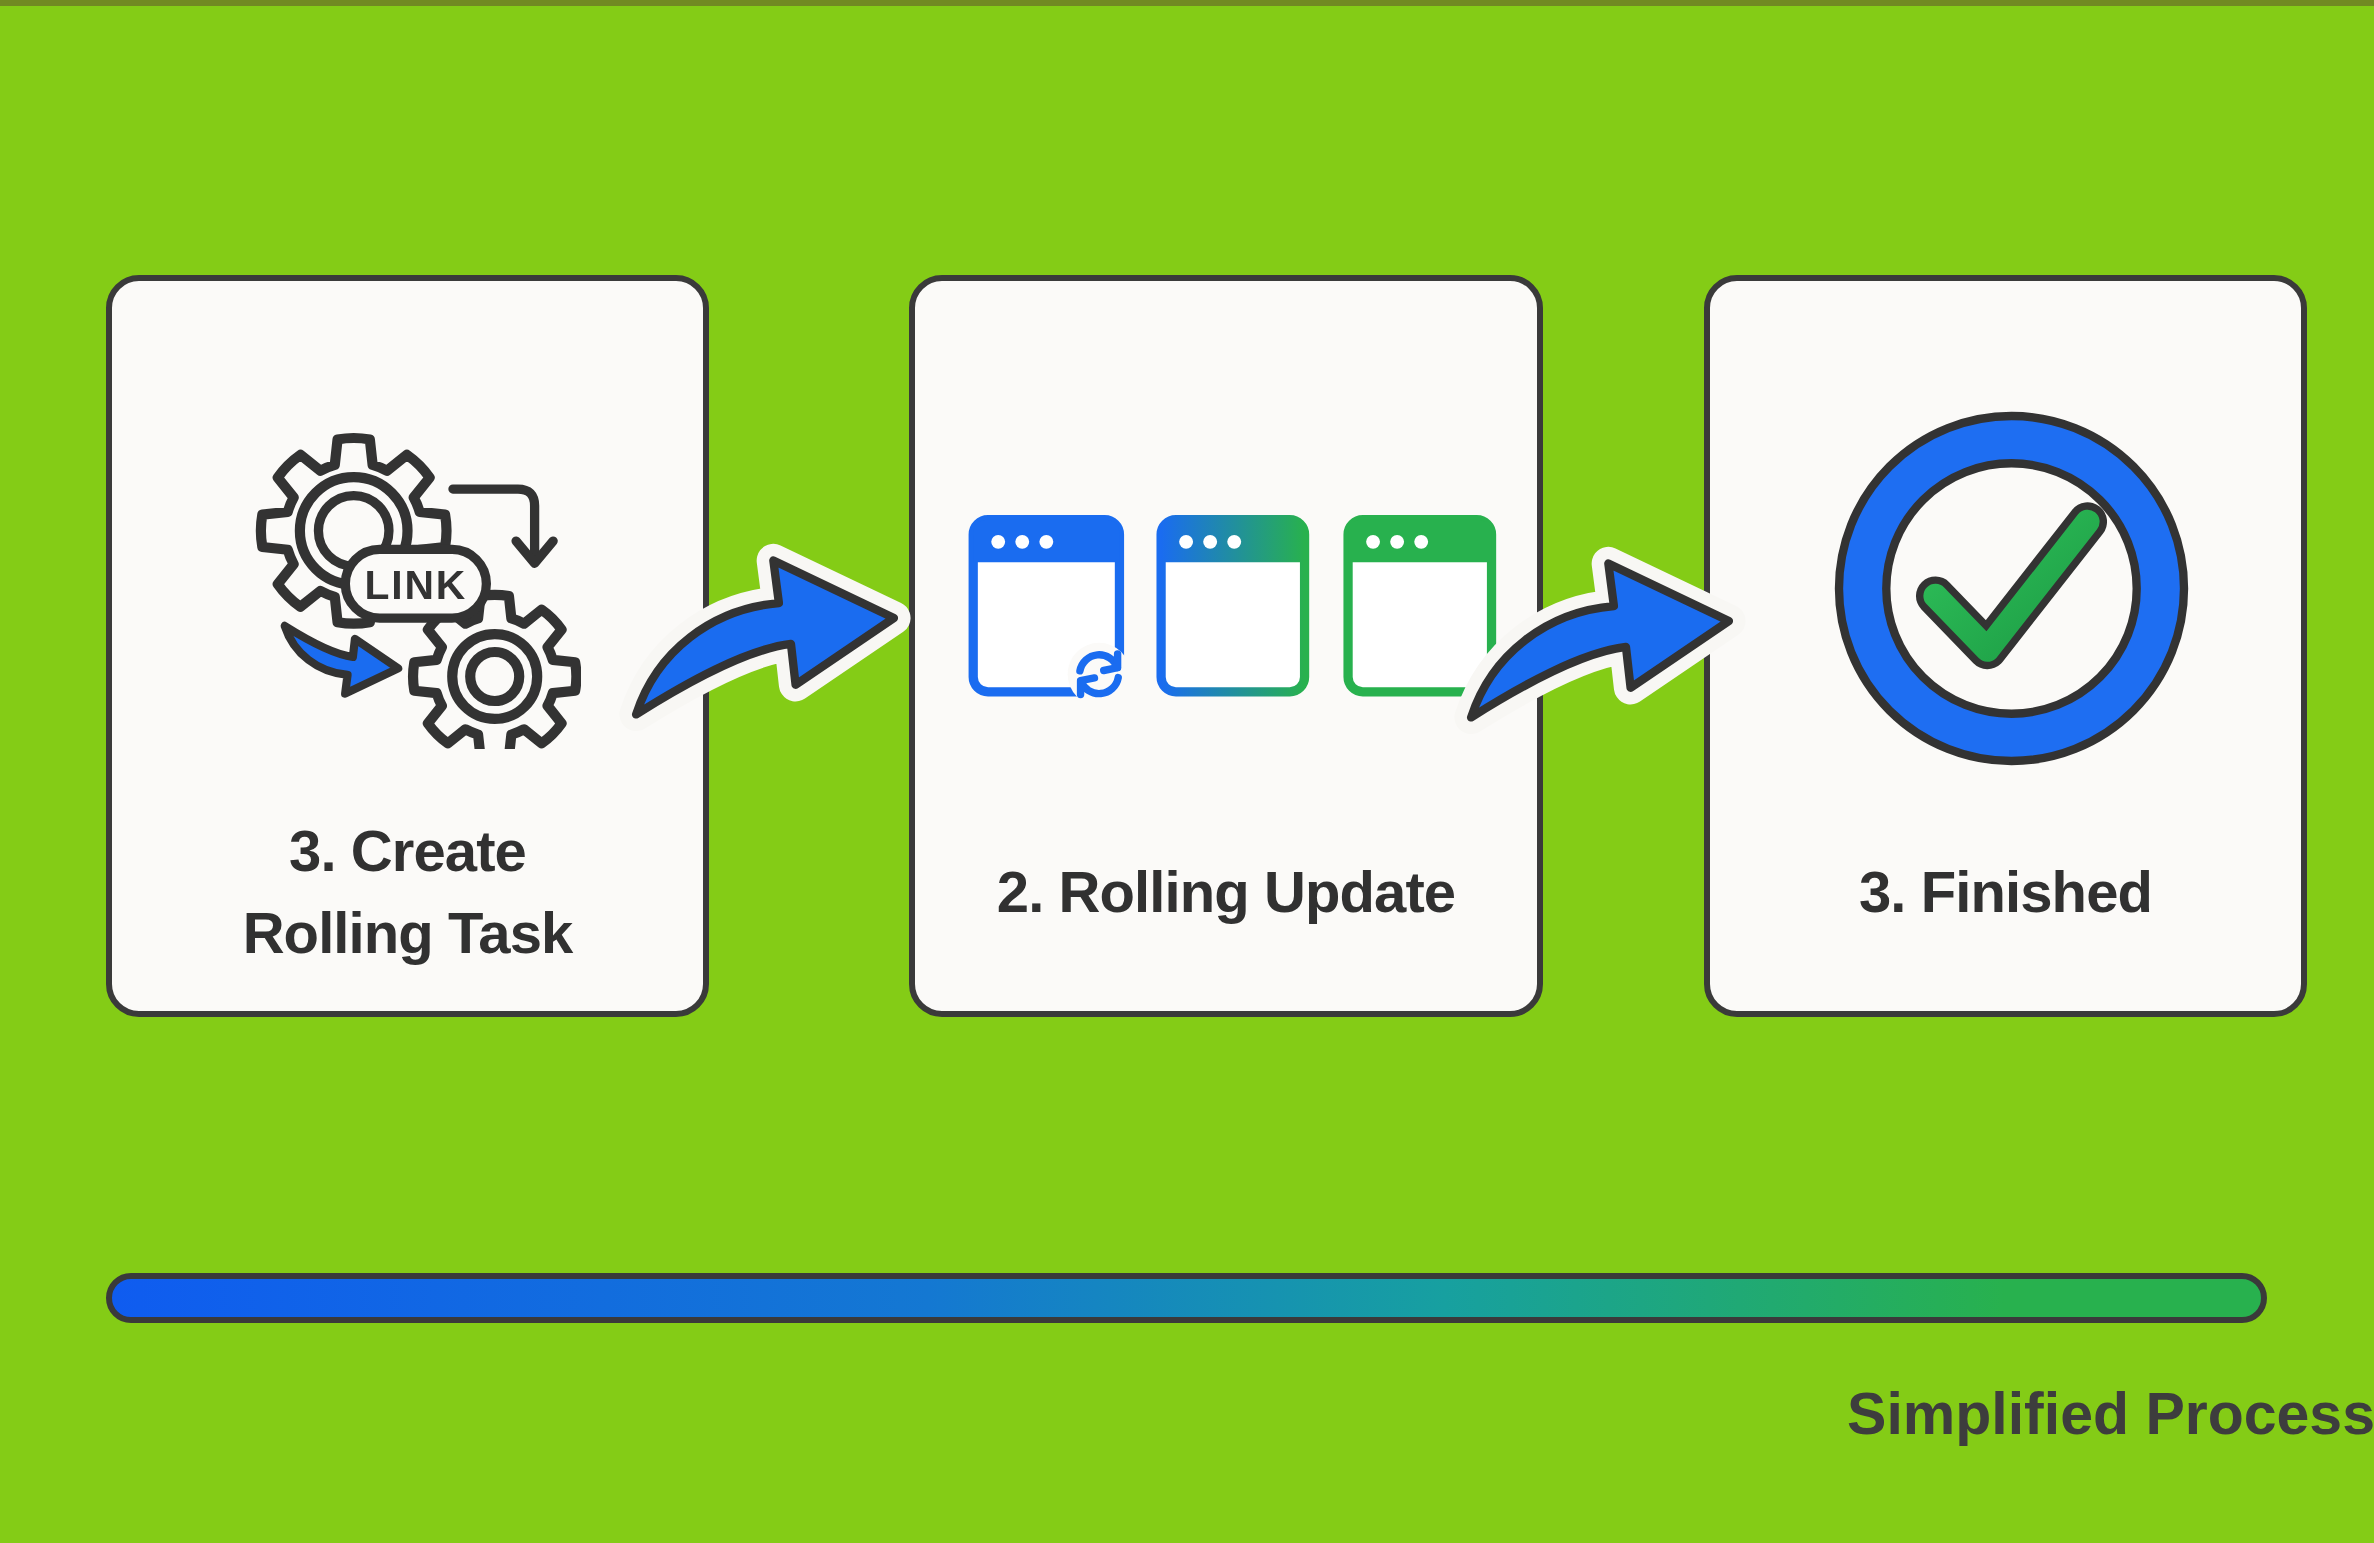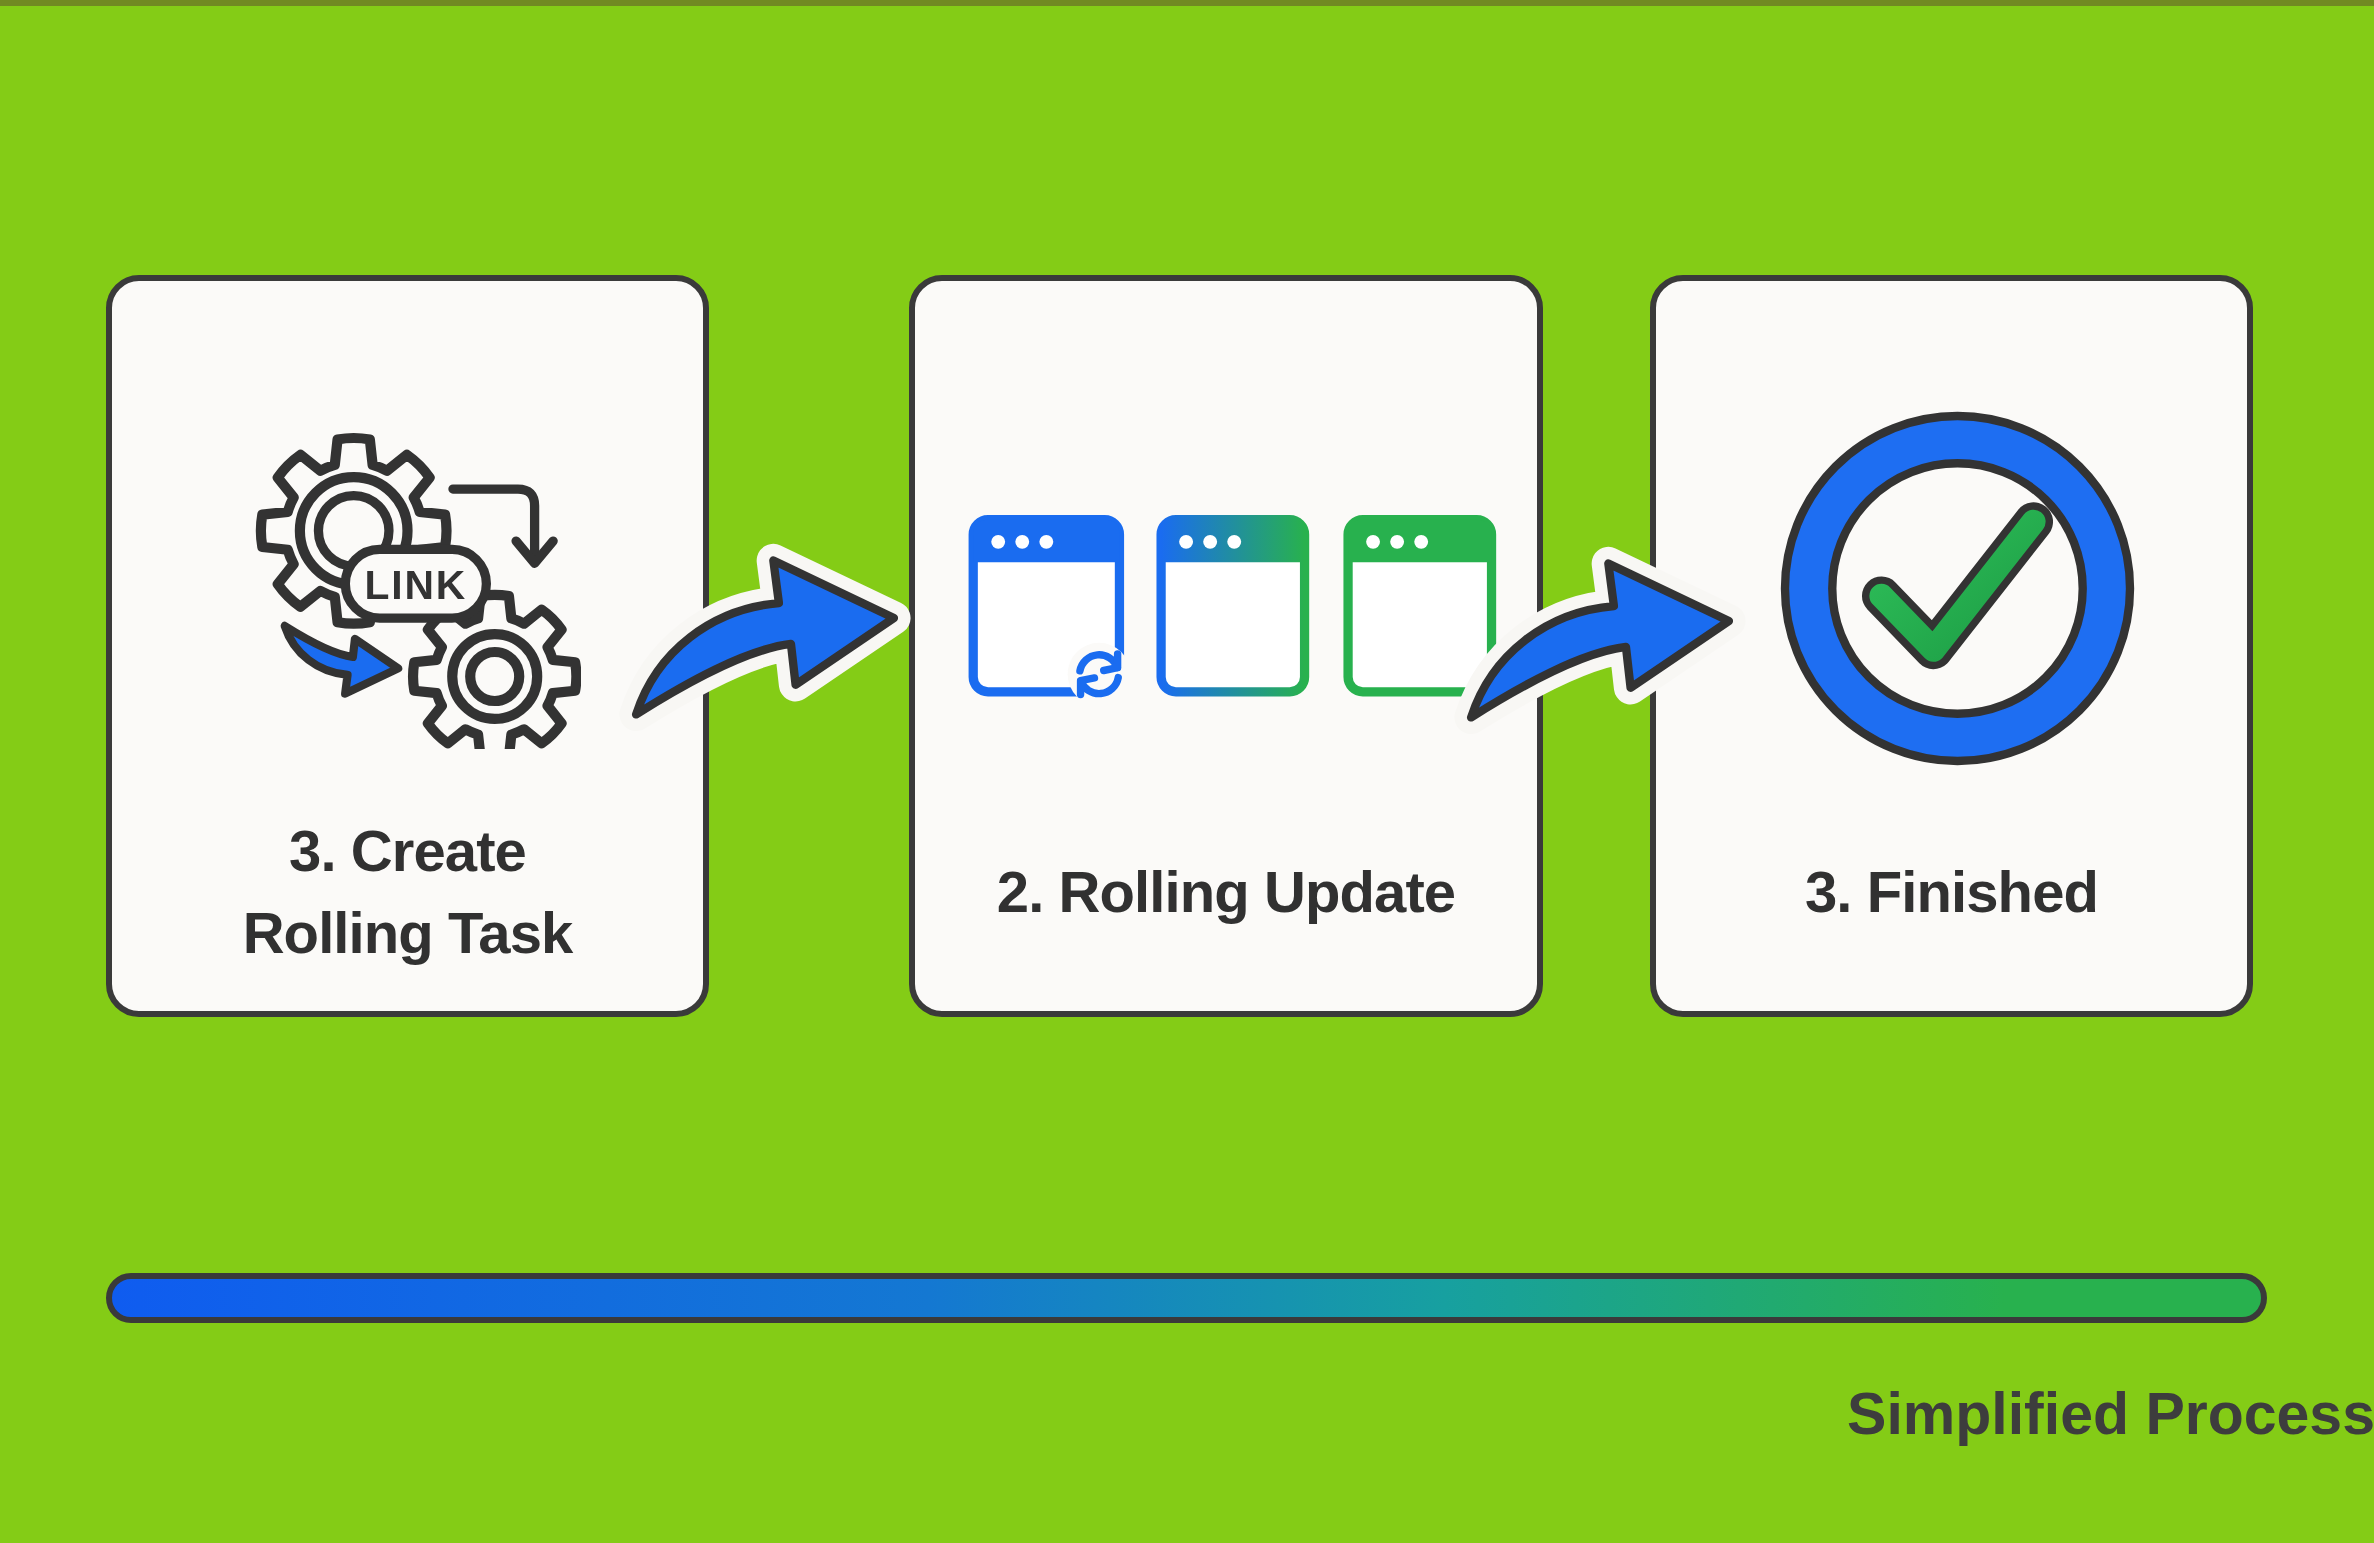--- a/index.html
+++ b/index.html
@@ -10,21 +10,21 @@
   }
   .top-edge{position:absolute;left:0;top:0;width:100%;height:5.6px;
     background:rgba(92,56,48,.45);}
   .card{
     position:absolute;top:275px;height:742px;
     background:#fbfaf8;border:6.5px solid #3a3a3a;border-radius:33px;
     box-sizing:border-box;
   }
   .card1{left:106px;width:603px;}
   .card2{left:870px;width:634px;margin-left:39px;}
-  .card3{left:1650px;width:603px;}
+  .card3{left:1704px;width:603px;}
   .card-icon{position:absolute;}
   .card-title{
     position:absolute;left:0;right:0;top:527px;height:167px;
     display:flex;flex-direction:column;align-items:center;justify-content:center;
     text-align:center;color:#313131;font-weight:700;font-size:58px;line-height:82px;
     letter-spacing:-0.9px;
   }
   .flow-arrow{position:absolute;width:306px;height:237px;}
   .flow-arrow1{left:612px;top:512px;}
   .flow-arrow2{left:1447px;top:515px;}

